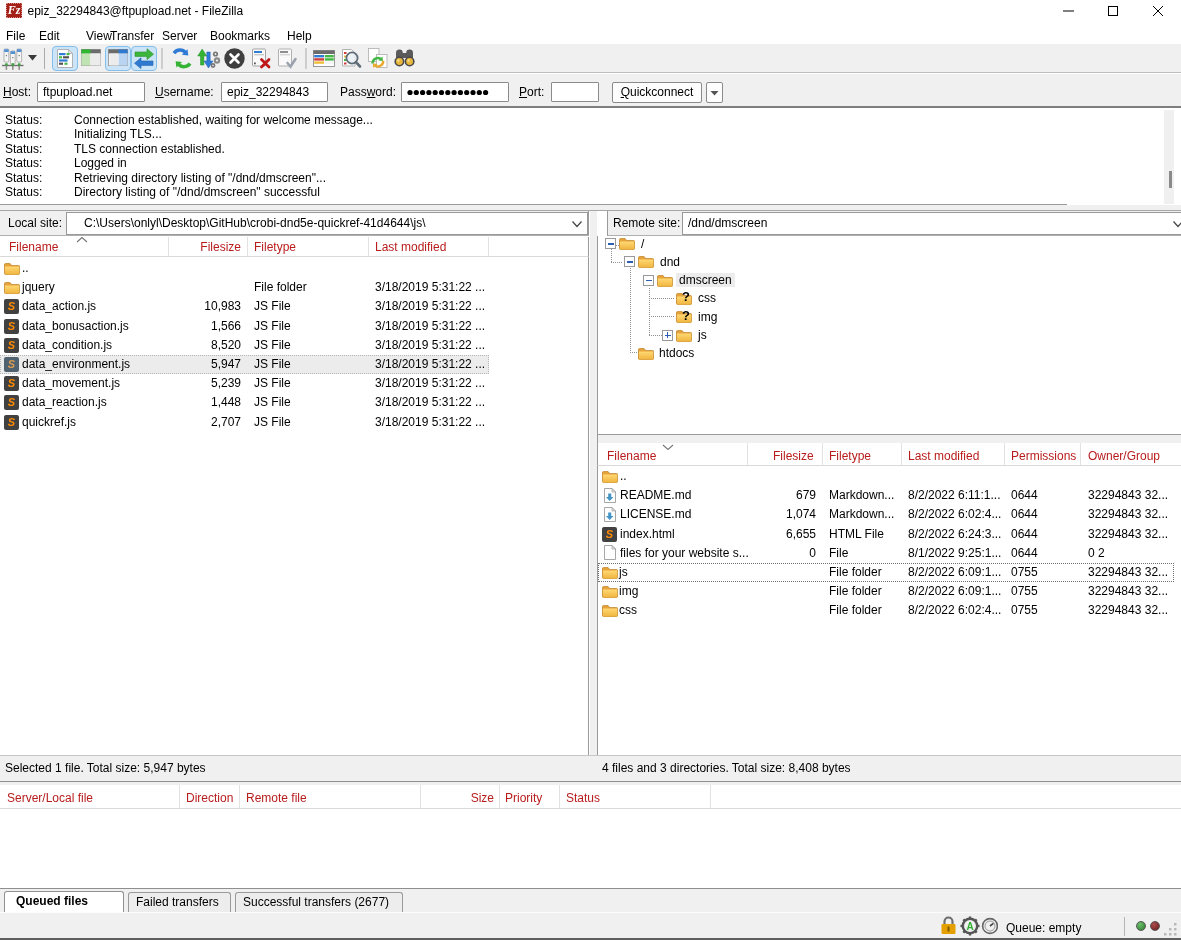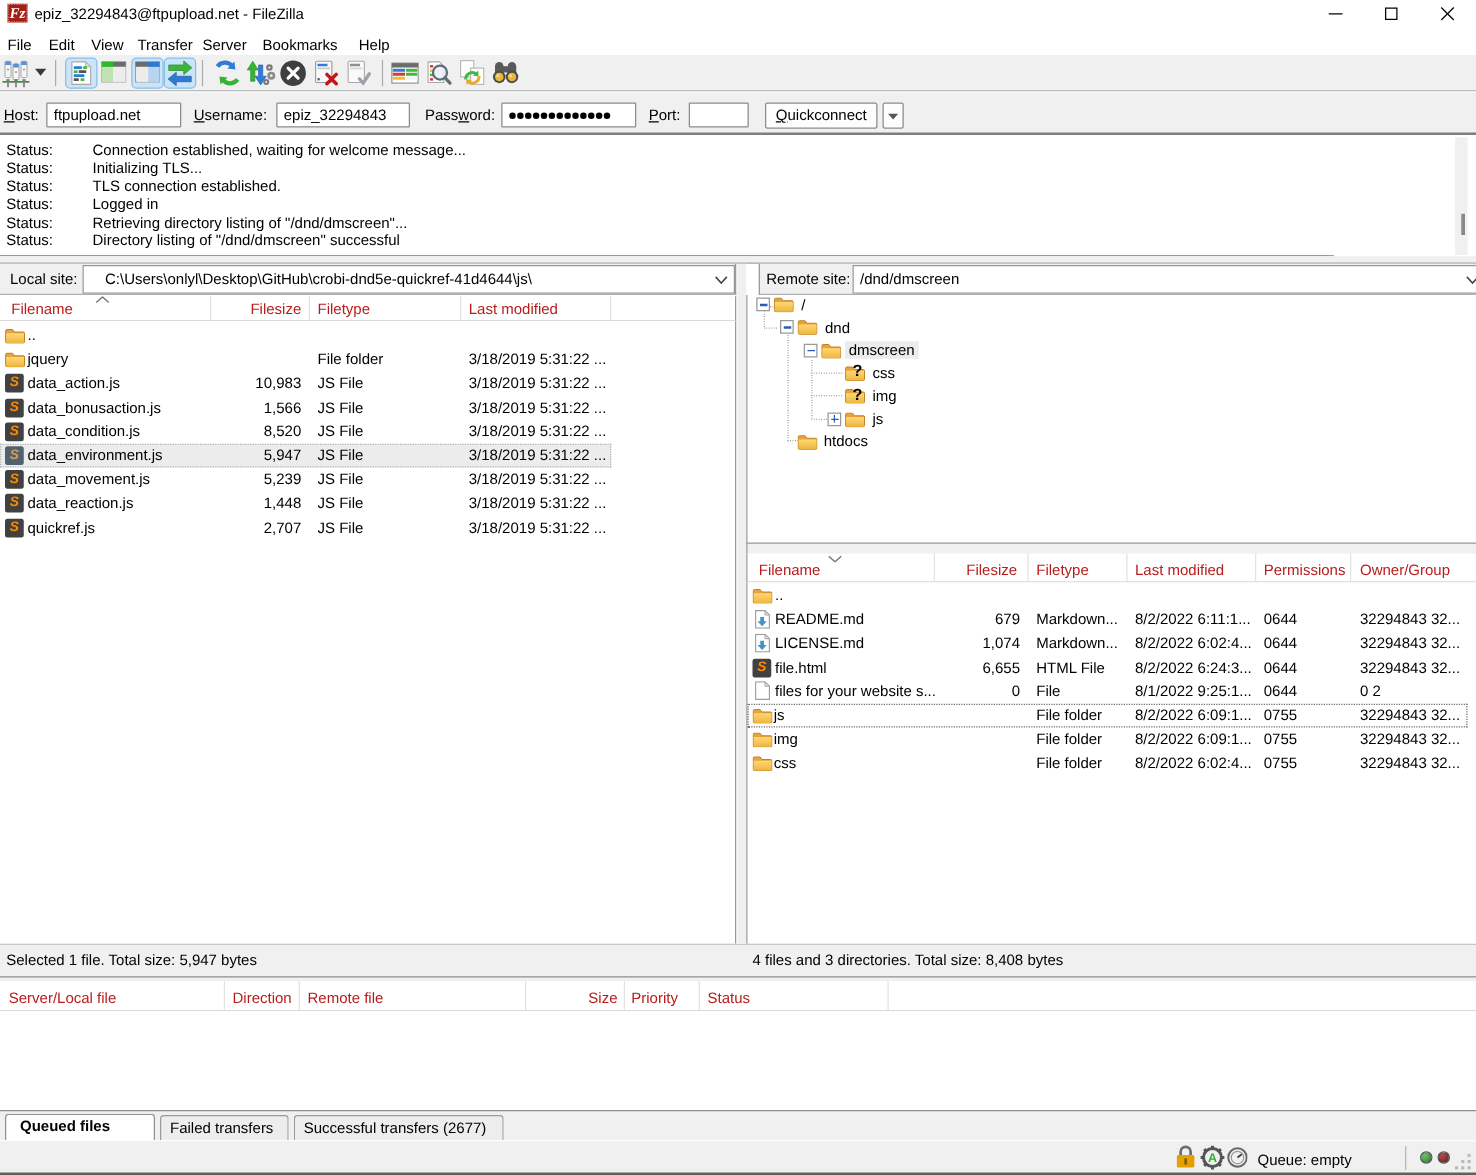--- a/index.html
+++ b/index.html
@@ -75,21 +75,21 @@
   <svg class="abs" style="left:1057px;top:0" width="114" height="22">
     <line x1="6" y1="11" x2="17" y2="11" stroke="#000" stroke-width="1"></line>
     <rect x="51.5" y="6.5" width="9" height="9" fill="none" stroke="#000" stroke-width="1"></rect>
     <line x1="96" y1="6" x2="106" y2="16" stroke="#000" stroke-width="1"></line>
     <line x1="106" y1="6" x2="96" y2="16" stroke="#000" stroke-width="1"></line>
   </svg>
 </div>
 <div id="menubar" class="abs" style="left:0;top:26px;width:1181px;height:18px;background:#fff">
   <span class="abs" style="left:6px;top:3px">File</span>
   <span class="abs" style="left:39px;top:3px">Edit</span>
-  <span class="abs" style="left:73px;top:3px">View</span>
+  <span class="abs" style="left:86px;top:3px">View</span>
   <span class="abs" style="left:110px;top:3px">Transfer</span>
   <span class="abs" style="left:162px;top:3px">Server</span>
   <span class="abs" style="left:210px;top:3px">Bookmarks</span>
   <span class="abs" style="left:287px;top:3px">Help</span>
 </div>
 <div id="toolbar" class="abs" style="left:0;top:44px;width:1181px;height:29px;background:#f0f0f0;border-bottom:1px solid #bdbdbd">
   <svg class="abs" style="left:0;top:0" width="1181" height="29">
 
     <g>
       <rect x="4" y="5" width="4.8" height="13" rx="1" fill="#f6f6f6" stroke="#9a9a9a" stroke-width="0.7"></rect>
@@ -505,21 +505,21 @@
       </svg>
       <span class="nm">LICENSE.md</span>
       <span class="sz">1,074</span>
       <span class="tp">Markdown...</span>
       <span class="dt">8/2/2022 6:02:4...</span>
       <span class="pm">0644</span>
       <span class="og">32294843 32...</span>
     </div>
   <div class="rrow" style="top:58.1px">
       <span class="sub">S</span>
-      <span class="nm">file.html</span>
+      <span class="nm">index.html</span>
       <span class="sz">6,655</span>
       <span class="tp">HTML File</span>
       <span class="dt">8/2/2022 6:24:3...</span>
       <span class="pm">0644</span>
       <span class="og">32294843 32...</span>
     </div>
   <div class="rrow" style="top:77.3px">
       <svg class="dico" width="12" height="15">
         <use href="#pdoc"></use>
       </svg>

